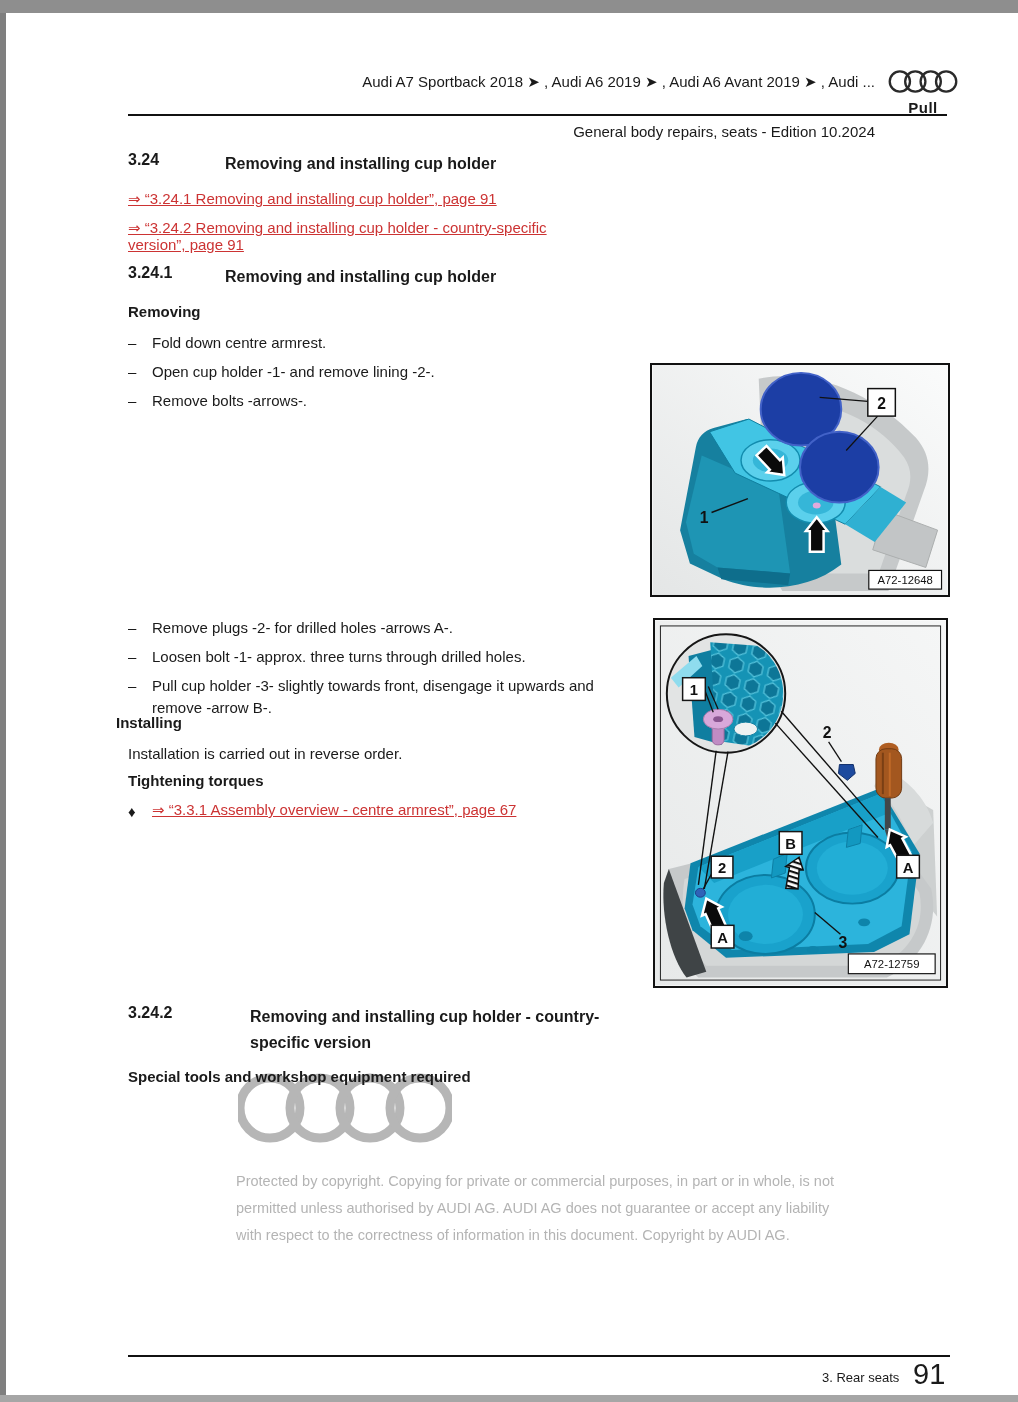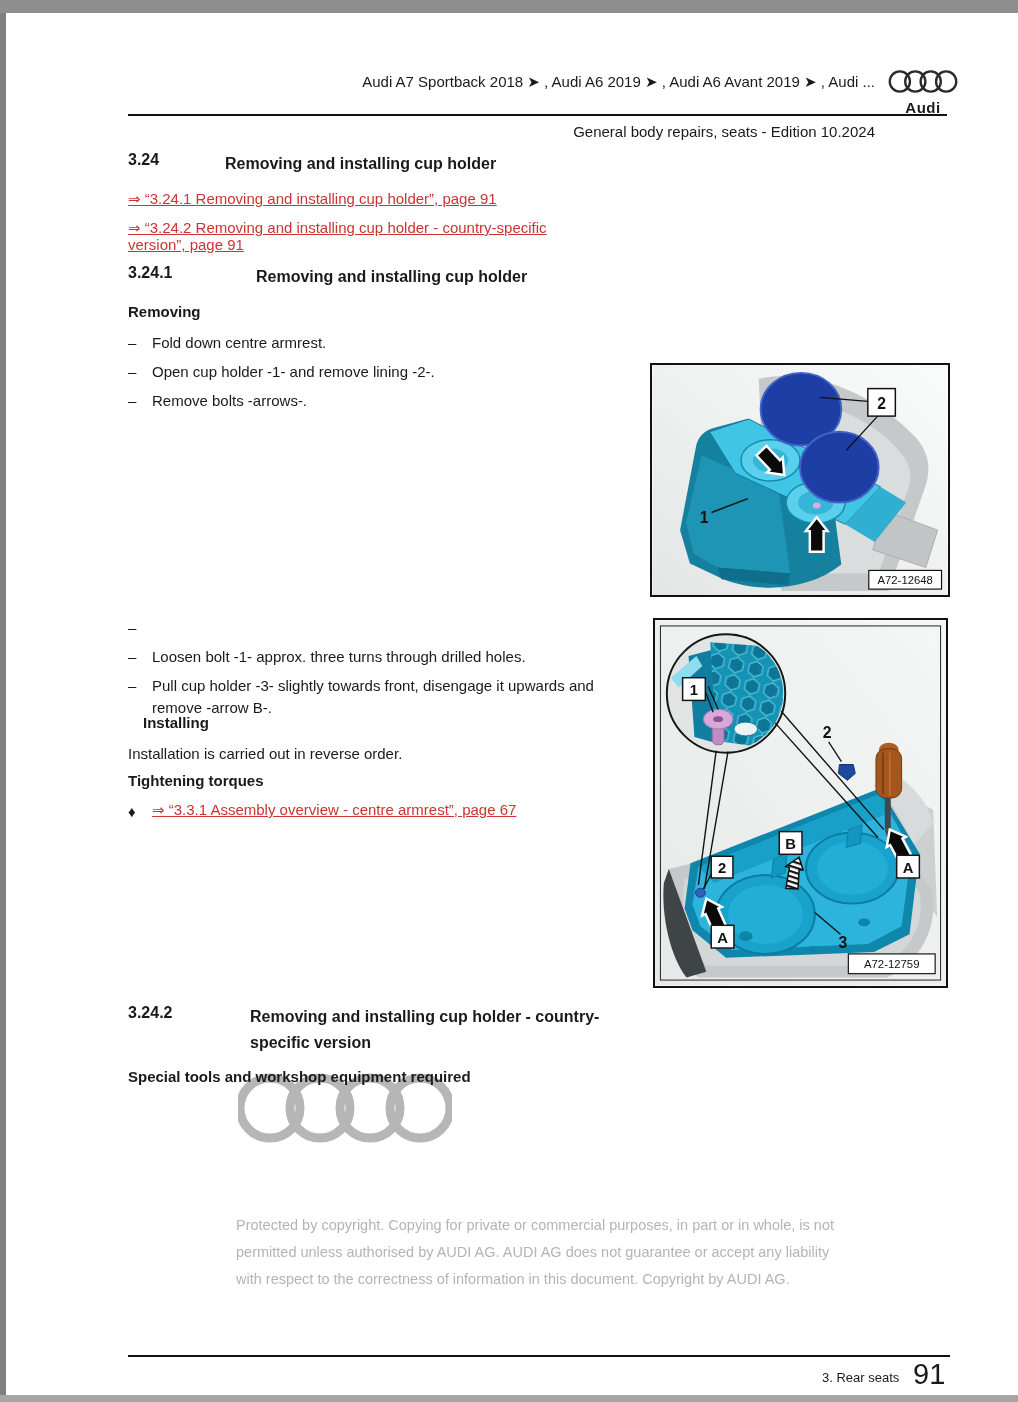--- a/index.html
+++ b/index.html
@@ -15,21 +15,21 @@
   .h1{font-size:16px;font-weight:bold;display:flex;}
   .h1 .num{width:97px;flex:none;}
   .h1 .ttl{line-height:26px;}
   .redlink{color:#cc3333;text-decoration:underline;font-size:15px;line-height:17px;}
   .sub{font-size:15px;font-weight:bold;text-align:right;}
   .body-t{font-size:15px;line-height:22px;}
   .step{display:flex;font-size:15px;line-height:22px;}
   .step .mk{width:24px;flex:none;}
   .fig{border:2px solid #111;background:#fff;box-sizing:border-box;}
   .fig svg{display:block;width:100%;height:100%;}
-  .wm{color:#b4b4b4;font-size:14.5px;white-space:nowrap;margin-top:44px;}
+  .wm{color:#b4b4b4;font-size:14.5px;white-space:nowrap;}
   .foot-ch{font-size:13px;}
   .foot-pg{font-size:29px;}
   .brandword{font-size:15px;font-weight:bold;letter-spacing:0.5px;}
 </style>
 </head>
 <body>
 
 <div class="abs chrome-left"></div>
 <div class="abs chrome-top"></div>
 <div class="abs paper"></div>
@@ -40,32 +40,32 @@
 
 <div class="abs" style="left:886px;top:68px;width:74px;text-align:center;">
   <svg width="72" height="27" viewBox="0 0 74 28">
     <g fill="none" stroke="#2a2a2a" stroke-width="2.4">
       <circle cx="13" cy="14" r="10.5"></circle>
         <circle cx="29" cy="14" r="10.5"></circle>
       <circle cx="45" cy="14" r="10.5"></circle>
         <circle cx="61" cy="14" r="10.5"></circle>
     </g>
   </svg>
-  <div class="brandword">Audi</div>
+  <div class="brandword">Pull</div>
 </div>
 <div class="abs rule" style="left:128px;top:114px;width:819px;"></div>
 
 <div class="abs h1" style="left:128px;top:151px;width:600px;">
   <span class="num">3.24</span>
   <span class="ttl">Removing and installing cup holder</span>
 </div>
 <a class="abs redlink" style="left:128px;top:190px;" href="#">⇒ “3.24.1 Removing and installing cup holder”, page 91</a>
 <a class="abs redlink" style="left:128px;top:219px;width:478px;display:block;" href="#">⇒ “3.24.2 Removing and installing cup holder - country-specific version”, page 91</a>
 
-<div class="abs h1" style="left:128px;top:264px;width:600px;gap:31px;">
+<div class="abs h1" style="left:128px;top:264px;width:600px;">
   <span class="num">3.24.1</span>
   <span class="ttl">Removing and installing cup holder</span>
 </div>
 
 <div class="abs sub" style="left:128px;top:303px;">Removing</div>
 
 <div class="abs step" style="left:128px;top:332px;width:520px;">
   <span class="mk">–</span>
   <span>Fold down centre armrest.</span>
 </div>
@@ -116,31 +116,32 @@
     <line x1="229" y1="52" x2="197" y2="87" stroke="#111" stroke-width="1.3"></line>
     <rect x="219" y="24" width="28" height="28" fill="#fff" stroke="#111" stroke-width="1.5"></rect>
     <text x="233" y="45" font-size="16" font-weight="bold" fill="#111" text-anchor="middle">2</text>
     <rect x="220" y="209" width="74" height="19" fill="#fff" stroke="#111" stroke-width="1.2"></rect>
     <text x="257" y="223" font-size="11.5" fill="#111" text-anchor="middle">A72-12648</text>
   </svg>
 </div>
 
 <div class="abs step" style="left:128px;top:617px;width:490px;">
   <span class="mk">–</span>
+  <span>Remove plugs -2- for drilled holes -arrows A-.</span>
 </div>
 <div class="abs step" style="left:128px;top:646px;width:490px;">
   <span class="mk">–</span>
   <span>Loosen bolt -1- approx. three turns through drilled holes.</span>
 </div>
 <div class="abs step" style="left:128px;top:675px;width:478px;">
   <span class="mk">–</span>
   <span>Pull cup holder -3- slightly towards front, disengage it upwards and remove -arrow B-.</span>
 </div>
 
-<div class="abs sub" style="left:143px;top:714px;">Installing</div>
+<div class="abs sub" style="left:116px;top:714px;">Installing</div>
 <div class="abs body-t" style="left:128px;top:743px;">Installation is carried out in reverse order.</div>
 <div class="abs sub" style="left:128px;top:772px;">Tightening torques</div>
 <div class="abs step" style="left:128px;top:801px;width:520px;">
   <span class="mk">♦</span>
   <a class="redlink" href="#" style="text-decoration:underline;">⇒ “3.3.1 Assembly overview - centre armrest”, page 67</a>
 </div>
 
 <div class="abs fig" style="left:653px;top:618px;width:295px;height:370px;">
   <svg viewBox="0 0 295 370">
     <defs>

